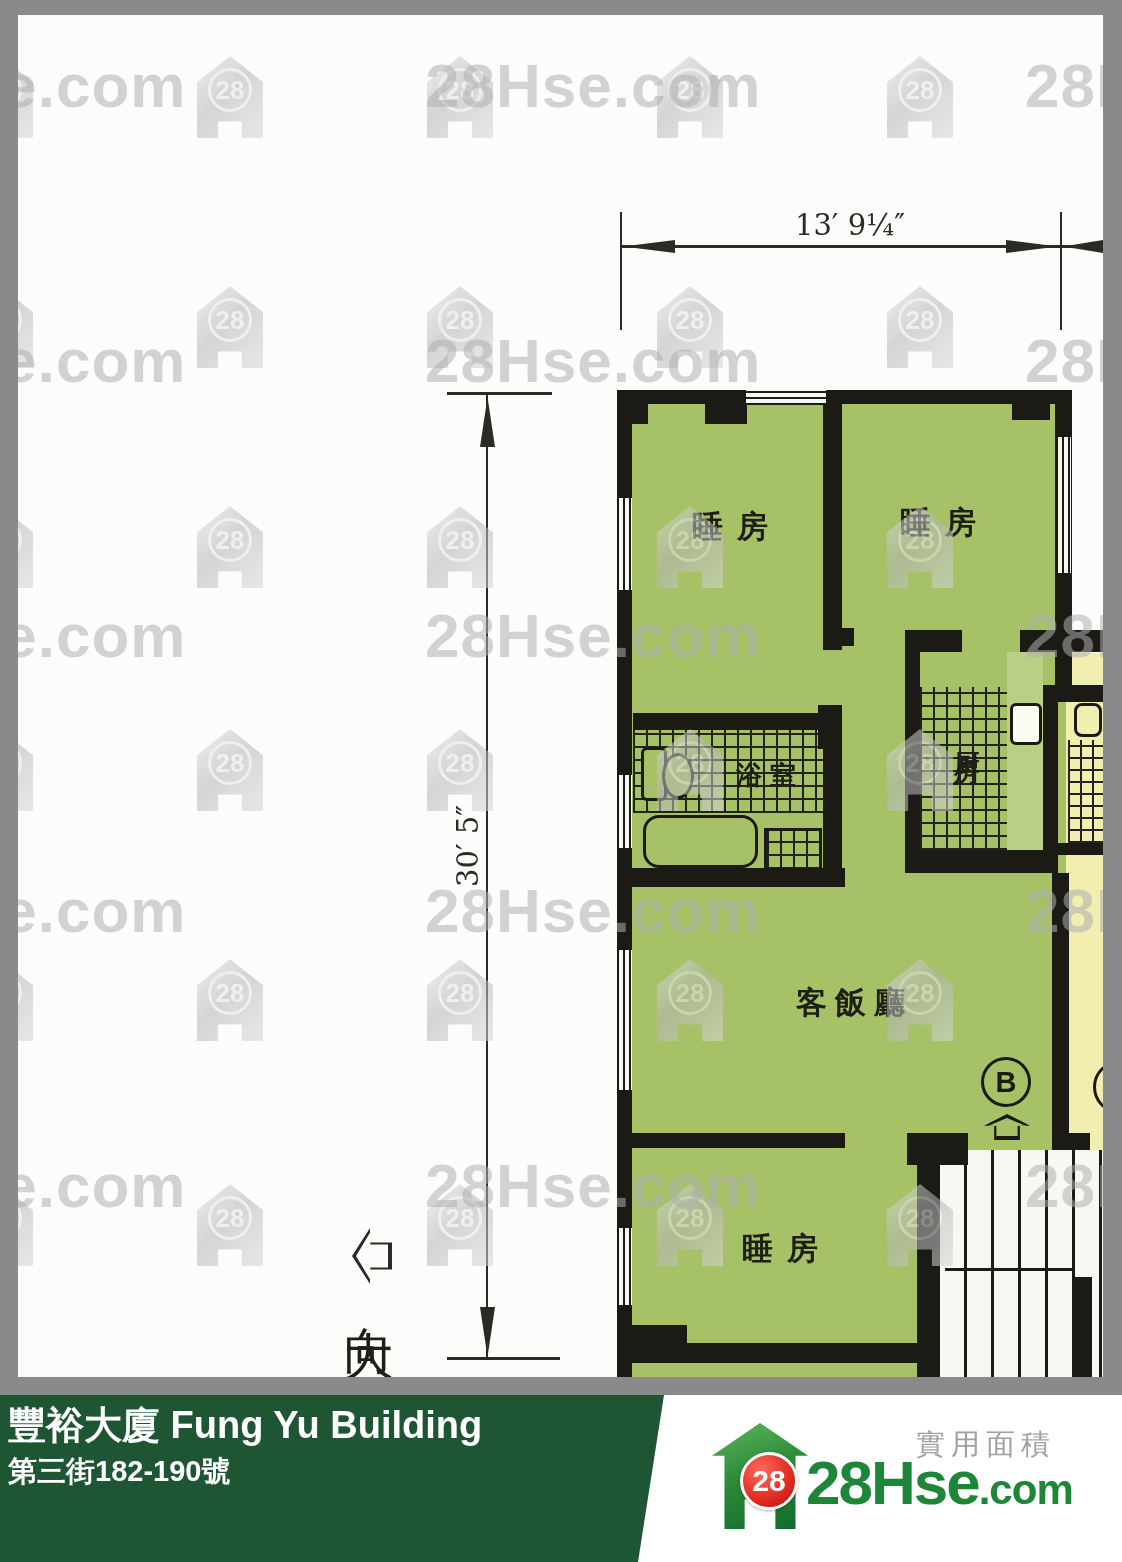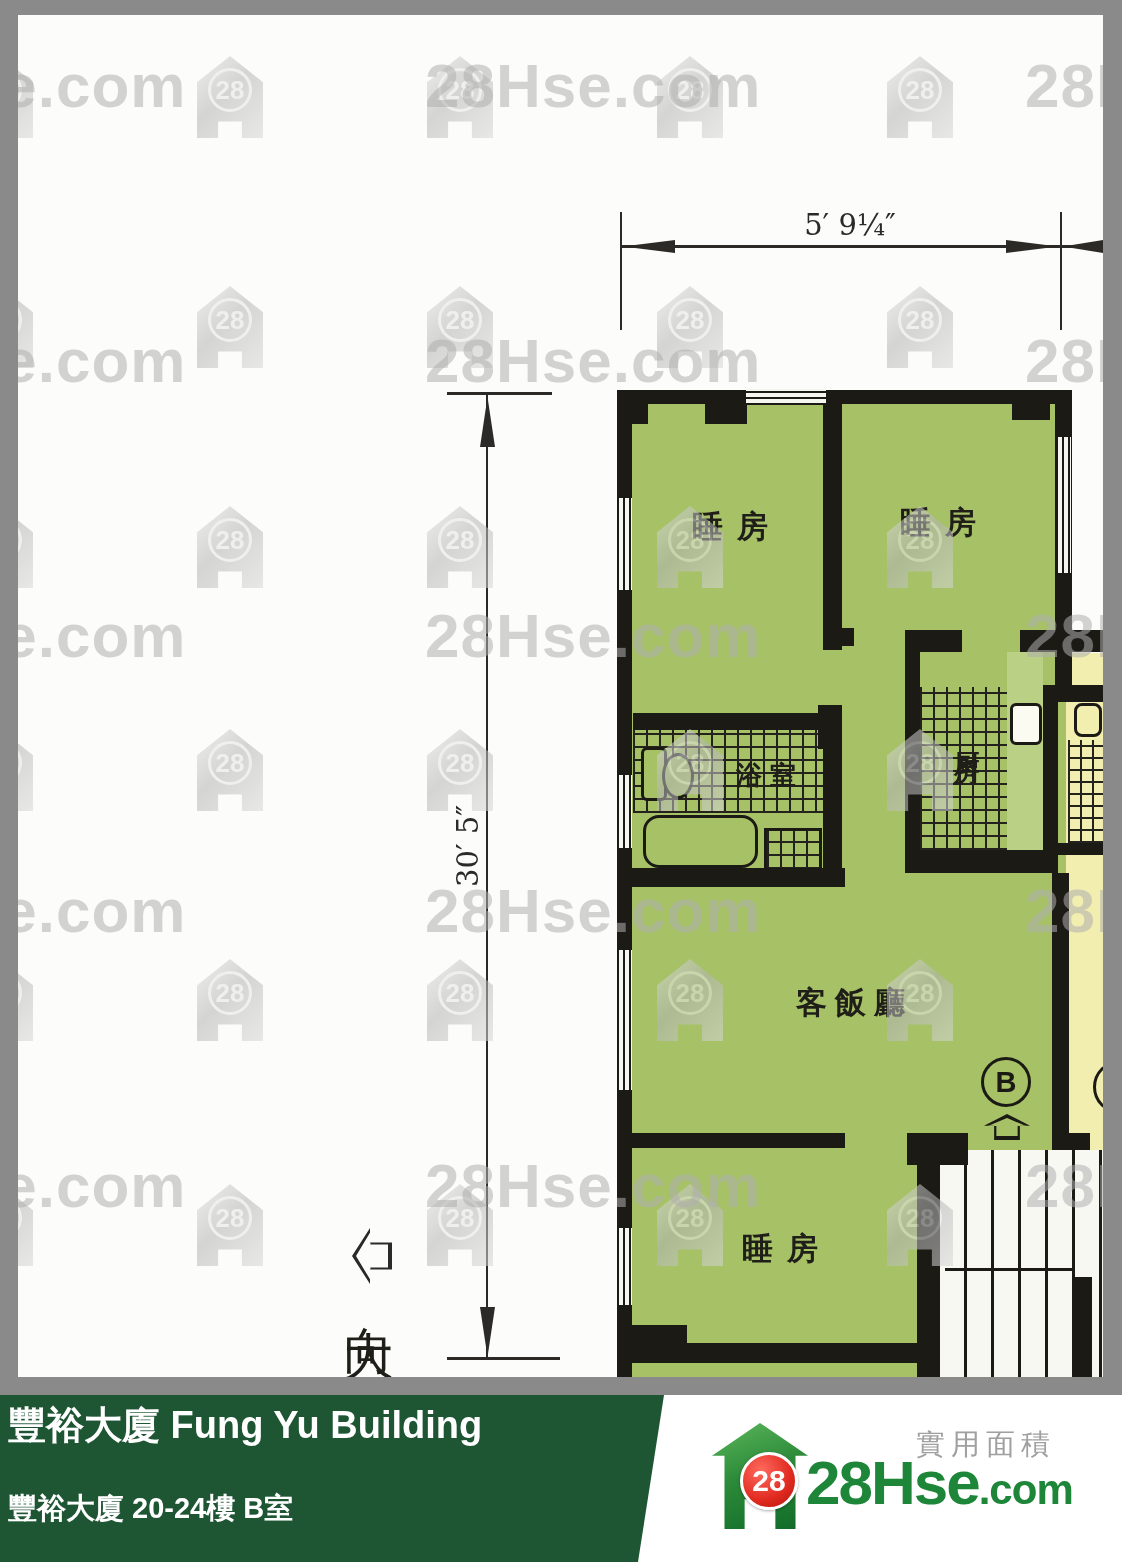--- a/index.html
+++ b/index.html
@@ -144,21 +144,21 @@
     <div class="rlabel" style="left:742px;top:1228px;font-size:31px;letter-spacing:14px;">睡房</div>
 
     <div class="badge" style="left:981px;top:1057px;width:44px;height:44px;font-size:29px;">
       <span>B</span>
     </div>
     <div class="uarrow-out" style="left:984px;top:1114px;width:46px;height:26px;">
       <span class="uarrow-in"></span>
     </div>
 
     <div>
-      <div class="dtext" style="left:790px;top:208px;width:120px;">5′ 9¼″</div>
+      <div class="dtext" style="left:790px;top:208px;width:120px;">13′ 9¼″</div>
       <div class="dline" style="left:621px;top:245px;width:482px;height:3px;"></div>
       <div class="dline" style="left:620px;top:212px;width:2px;height:118px;"></div>
       <div class="dline" style="left:1060px;top:212px;width:2px;height:118px;"></div>
       <div class="arr" style="left:623px;top:240px;width:52px;height:13px;clip-path:polygon(0 50%,100% 0,100% 100%);"></div>
       <div class="arr" style="left:1006px;top:240px;width:52px;height:13px;clip-path:polygon(100% 50%,0 0,0 100%);"></div>
       <div class="arr" style="left:1063px;top:240px;width:40px;height:13px;clip-path:polygon(0 50%,100% 0,100% 100%);"></div>
     </div>
 
     <div>
       <div class="dtext" style="left:413px;top:829px;width:110px;transform:rotate(-90deg);">30′ 5″</div>
@@ -332,21 +332,21 @@
     </div>
 
   <div class="frame" style="left:0;top:0;width:1122px;height:15px;"></div>
   <div class="frame" style="left:0;top:0;width:18px;height:1395px;"></div>
   <div class="frame" style="left:1103px;top:0;width:19px;height:1395px;"></div>
   <div class="frame" style="left:0;top:1377px;width:1122px;height:18px;"></div>
 
   <div class="footer">
     <div class="fbar"></div>
     <div class="fline" style="top:5px;font-size:38px;">豐裕大廈 Fung Yu Building</div>
-    <div class="fline" style="top:94px;font-size:29px;">豐裕大廈 20-24樓 B室</div>
+    <div class="fline" style="top:57px;font-size:29px;">第三街182-190號</div>
 
     <div>
       <div class="logo-house"></div>
       <div class="logo-circle">
         <span>28</span>
       </div>
       <div class="logo-brand"><span>28Hse</span><span class="logo-suffix">.com</span></div>
       <div class="logo-tagline">實用面積</div>
     </div>
   </div>

